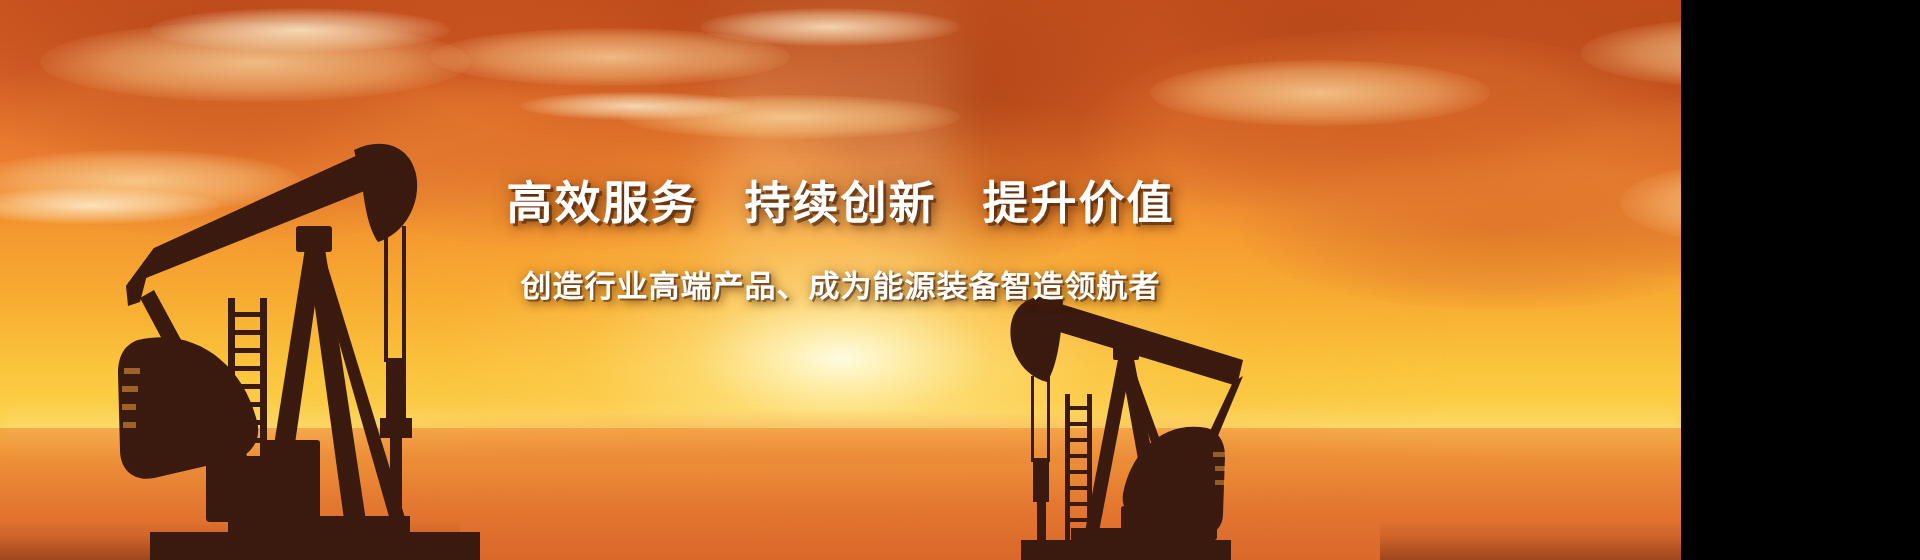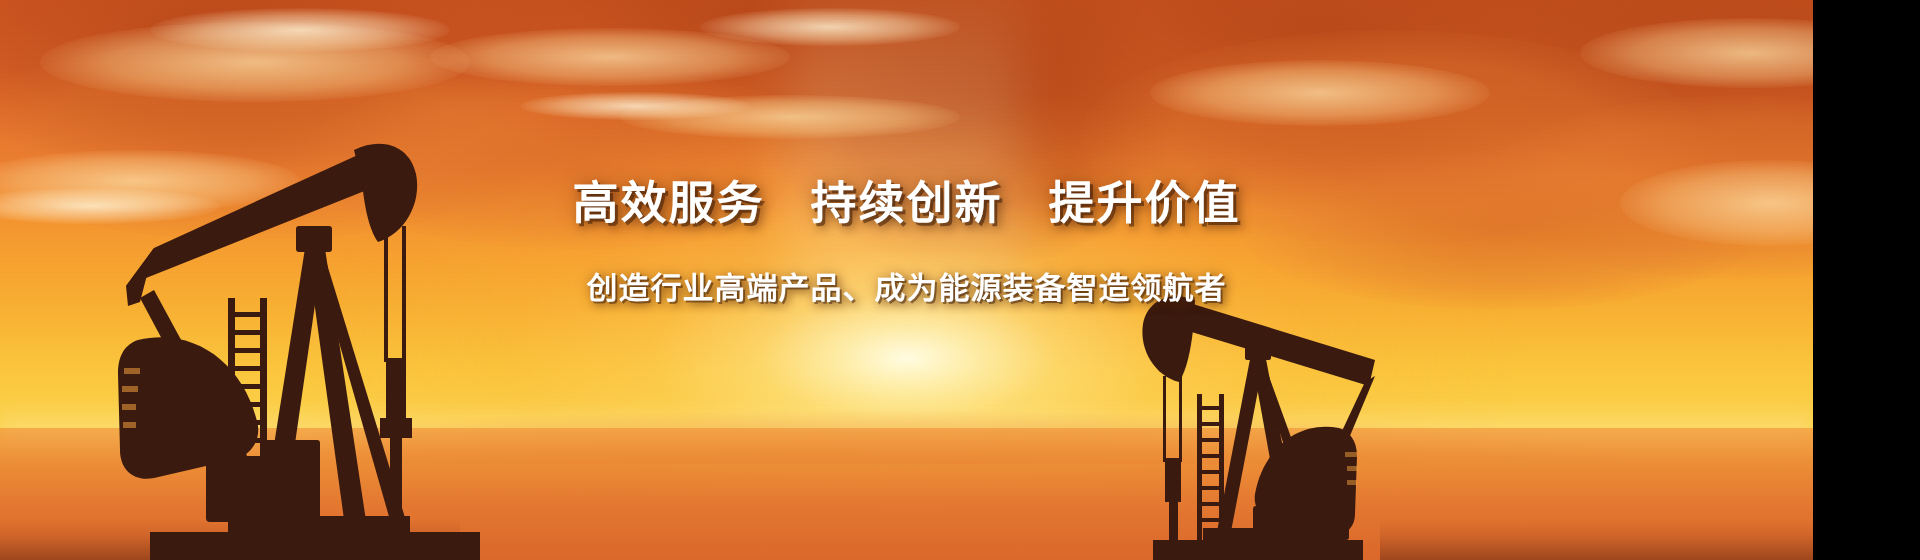--- a/index.html
+++ b/index.html
@@ -1,21 +1,21 @@
 <!DOCTYPE html>
 <html lang="zh-CN"><head>
 <meta charset="utf-8">
 <title>Banner</title>
 <style>
   html,body{margin:0;padding:0;background:#000;}
   *{box-sizing:border-box;}
 
   .banner{
     position:relative;
-    width:1813px;
+    width:1681px;
     height:560px;
     overflow:hidden;
     font-family:"Liberation Sans","DejaVu Sans",sans-serif;
     user-select:none;
   }
 
   
   .sky{
     position:absolute; inset:0;
     background:
@@ -135,20 +135,21 @@
     color:#ffffff;
     font-size:31px;
     font-weight:700;
     letter-spacing:1px;
     line-height:1.2;
     white-space:nowrap;
     text-shadow:
       2px 2px 0 rgba(60,26,6,.50),
       4px 4px 9px rgba(70,30,8,.55),
       0 0 14px rgba(120,50,12,.40);
+    font-family: Liberation Mono, monospace;
   }
 
   .grain{
     position:absolute; inset:0;
     pointer-events:none;
     opacity:.10;
     background-image:
       repeating-linear-gradient(0deg, rgba(255,255,255,.05) 0 1px, rgba(0,0,0,.05) 1px 2px);
     mix-blend-mode:overlay;
   }

